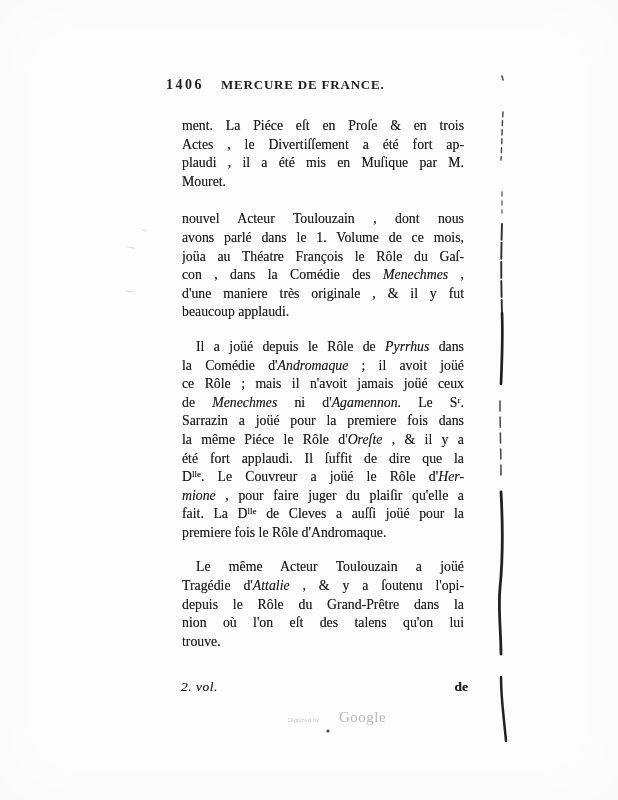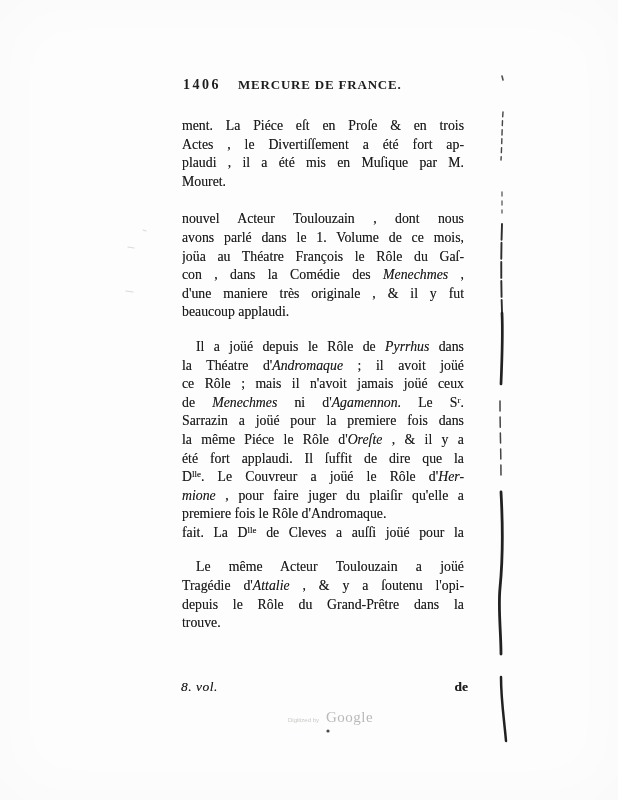--- a/index.html
+++ b/index.html
@@ -4,39 +4,39 @@
 <title>Mercure de France — 1406</title>
 <style>
   html,body{margin:0;padding:0;background:#ffffff;}
   .page{
     position:relative;width:618px;height:800px;overflow:hidden;
     background:var(--paper,#fdfdfd);
     color:var(--ink,#1d1d1d);
     font-family:"Liberation Serif","DejaVu Serif",serif;
     box-shadow:inset 0 0 70px rgba(0,0,0,0.02);
   }
-  .header{position:absolute;top:77px;left:183px;width:316px;display:flex;align-items:center;font-weight:bold;}
+  .header{position:absolute;top:77px;left:166px;width:316px;display:flex;align-items:center;font-weight:bold;}
   .pagenum{font-size:14px;letter-spacing:2.5px;}
   .running-title{margin-left:17px;font-size:13px;letter-spacing:0.8px;white-space:nowrap;}
   .text-block{position:absolute;top:101px;left:166px;width:314px;font-size:13.8px;}
   .paragraph{margin:16px;}
   .paragraph.gap-after{margin-bottom:19px;}
   .line{
     height:18.6px;line-height:18.6px;overflow:hidden;white-space:normal;
     text-shadow:0 0 0.5px rgba(25,25,25,0.55);
   }
   .line.justify{text-align:justify;}
   .line.justify::after{content:"";display:inline-block;width:100%;height:0;}
   .line.indent{padding-left:14px;}
   .it{font-style:italic;}
   .sup{font-size:9px;vertical-align:4px;line-height:0;}
   .footer{position:absolute;top:679px;left:166px;width:314px;display:flex;justify-content:space-between;font-size:13.5px;text-shadow:0 0 0.5px rgba(25,25,25,0.55);}
   .vol{font-style:italic;padding-left:15px;letter-spacing:0.5px;}
   .catchword{font-weight:bold;padding-right:12px;}
-  .watermark{position:absolute;top:709px;left:288px;display:flex;align-items:baseline;gap:7px;}
+  .watermark{position:absolute;top:709px;left:288px;display:flex;align-items:baseline;gap:20px;}
   .wm-prefix{font-size:6px;font-family:"Liberation Sans",sans-serif;color:#c9c9c7;}
   .wm-brand{font-size:15px;letter-spacing:0.5px;color:var(--wm,#b9b9b7);}
   .artifacts{position:absolute;left:0;top:0;pointer-events:none;}
 </style>
 </head>
 <body>
 
 <div class="page" style="--ink: #1d1d1d; --paper: #fdfdfd; --wm: #b9b9b7;">
 
   <div class="header">
@@ -54,41 +54,42 @@
       <div class="paragraph">
         <div class="line justify"><span>nouvel Acteur Toulouzain , dont nous</span></div>
         <div class="line justify"><span>avons parlé dans le 1. Volume de ce mois,</span></div>
         <div class="line justify"><span>joüa au Théatre François le Rôle du Gaſ-</span></div>
         <div class="line justify"><span>con , dans la Comédie des </span><span class="it">Menechmes</span><span> ,</span></div>
         <div class="line justify"><span>d'une maniere très originale , &amp; il y fut</span></div>
         <div class="line"><span>beaucoup applaudi.</span></div>
       </div>
       <div class="paragraph">
         <div class="line justify indent"><span>Il a joüé depuis le Rôle de </span><span class="it">Pyrrhus</span><span> dans</span></div>
-        <div class="line justify"><span>la Théatre d'</span><span class="it">Andromaque</span><span> ; il avoit joüé</span></div>
+        <div class="line justify"><span>la Comédie d'</span><span class="it">Andromaque</span><span> ; il avoit joüé</span></div>
         <div class="line justify"><span>ce Rôle ; mais il n'avoit jamais joüé ceux</span></div>
         <div class="line justify"><span>de </span><span class="it">Menechmes</span><span> ni d'</span><span class="it">Agamennon</span><span>. Le S</span><span class="sup">r</span><span>.</span></div>
         <div class="line justify"><span>Sarrazin a joüé pour la premiere fois dans</span></div>
         <div class="line justify"><span>la même Piéce le Rôle d'</span><span class="it">Oreſte</span><span> , &amp; il y a</span></div>
         <div class="line justify"><span>été fort applaudi. Il ſuffit de dire que la</span></div>
         <div class="line justify"><span>D</span><span class="sup">lle</span><span>. Le Couvreur a joüé le Rôle d'</span><span class="it">Her-</span></div>
         <div class="line justify"><span class="it">mione</span><span> , pour faire juger du plaiſir qu'elle a</span></div>
+        <div class="line justify"><span>fait. La D</span><span class="sup">lle</span><span> de Cleves a auſſi joüé pour la</span></div>
         <div class="line"><span>premiere fois le Rôle d'Andromaque.</span></div>
-        <div class="line justify"><span>fait. La D</span><span class="sup">lle</span><span> de Cleves a auſſi joüé pour la</span></div>
       </div>
       <div class="paragraph">
         <div class="line justify indent"><span>Le même Acteur Toulouzain a joüé</span></div>
         <div class="line justify"><span>Tragédie d'</span><span class="it">Attalie</span><span> , &amp; y a ſoutenu l'opi-</span></div>
         <div class="line justify"><span>depuis le Rôle du Grand-Prêtre dans la</span></div>
+        <div class="line justify"><span>nion où l'on eſt des talens qu'on lui</span></div>
         <div class="line"><span>trouve.</span></div>
       </div>
     </div>
 
   <div class="footer">
-    <span class="vol">8. vol.</span>
+    <span class="vol">2. vol.</span>
     <span class="catchword">de</span>
   </div>
 
   <div class="watermark">
     <span class="wm-prefix">Digitized by</span>
     <span class="wm-brand">Google</span>
   </div>
 
   <svg class="artifacts" width="618" height="800" viewBox="0 0 618 800">
     <g stroke="#151515" fill="none" stroke-linecap="round">

